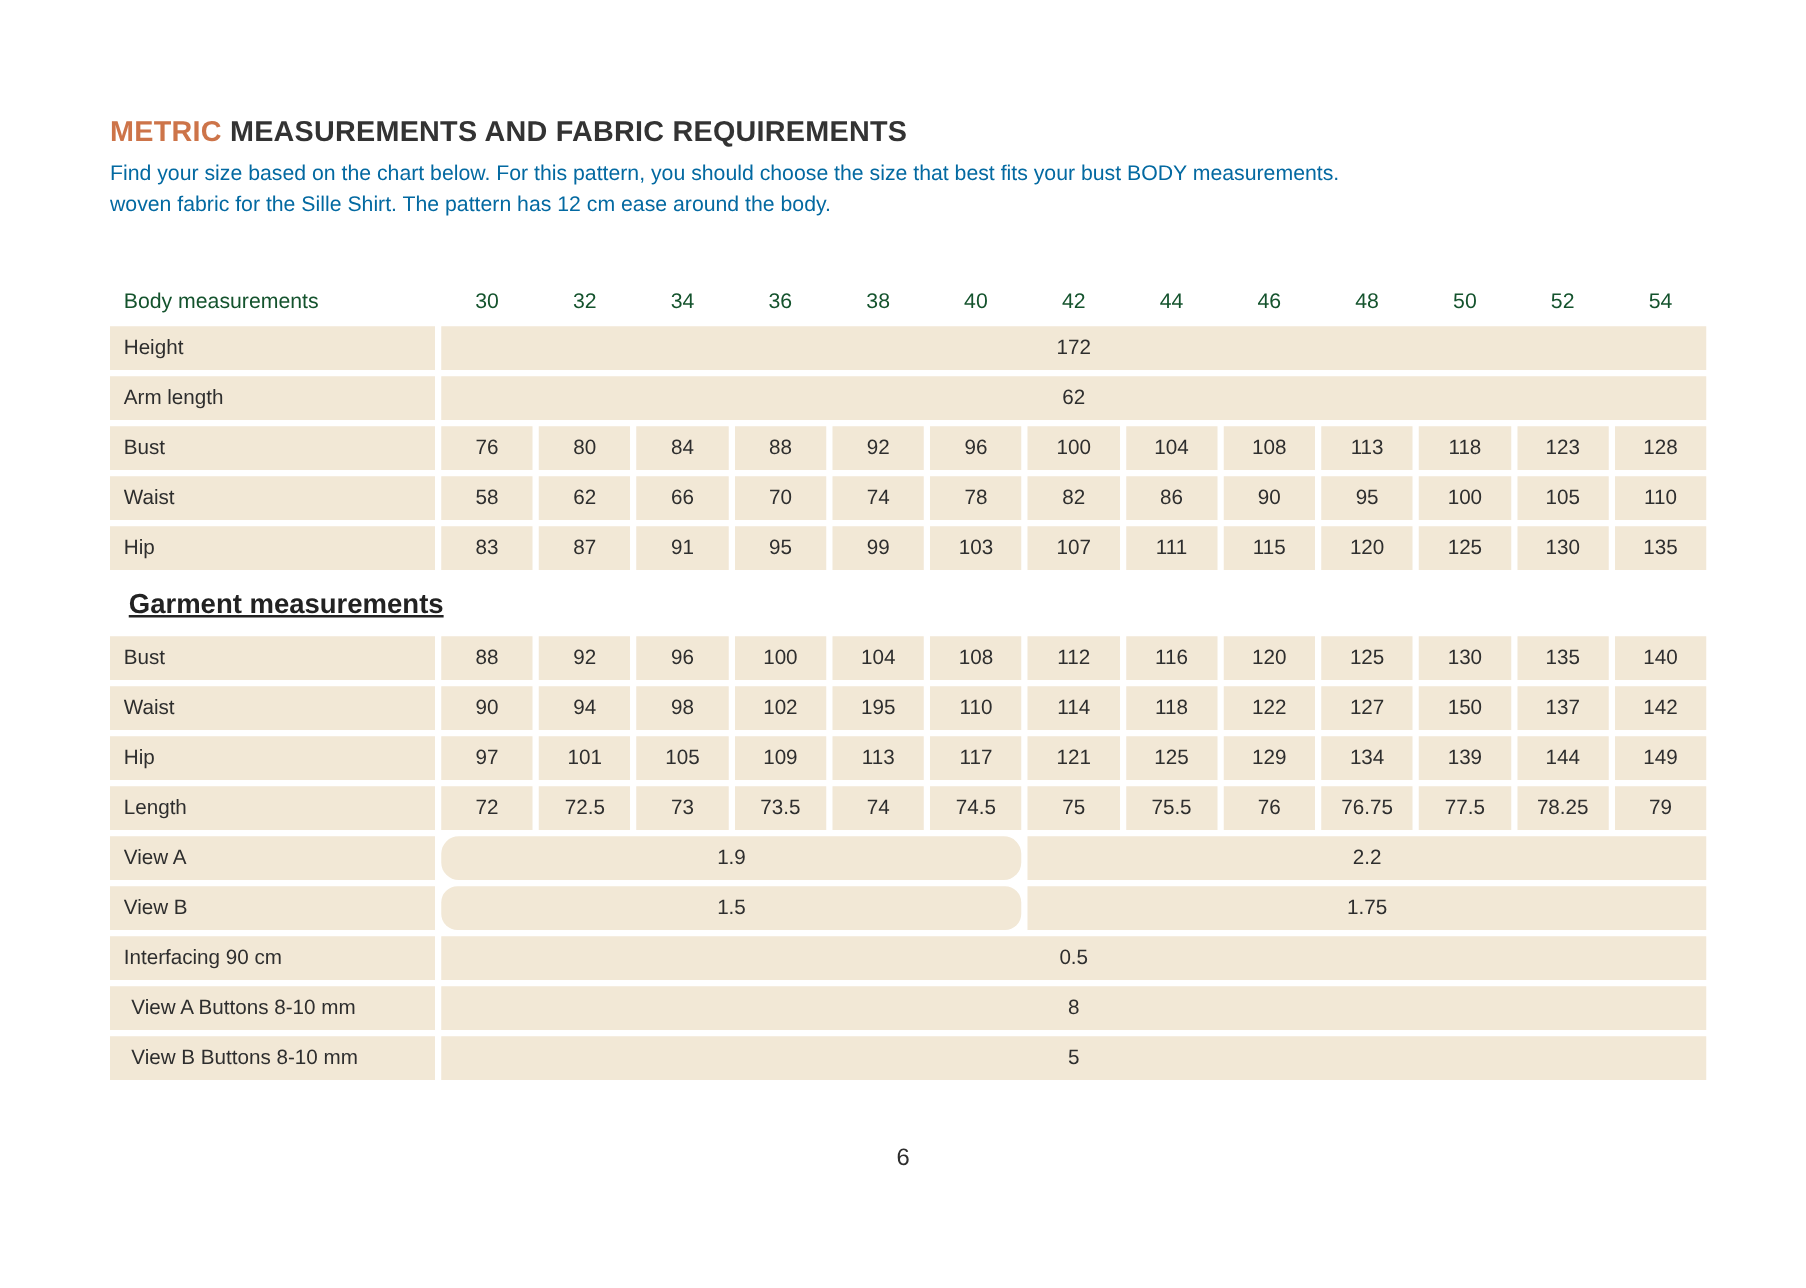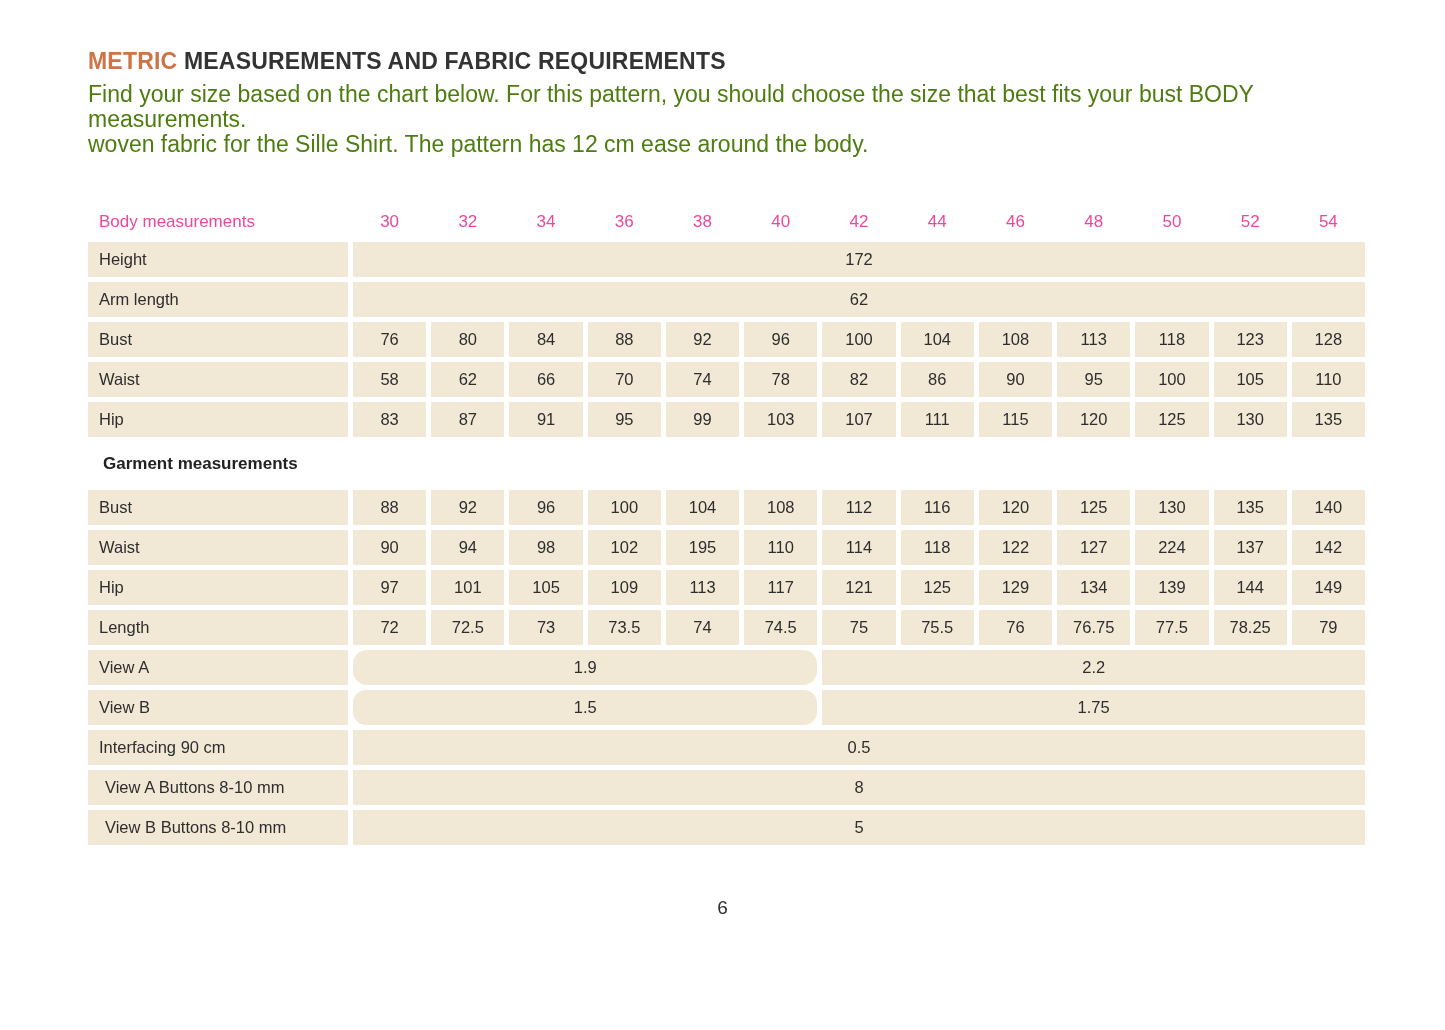--- a/index.html
+++ b/index.html
@@ -3,35 +3,35 @@
 <meta charset="utf-8">
 <style>
   html, body { margin: 0; padding: 0; }
   body {
     width: 1445px; height: 1030px;
     background: #ffffff;
     font-family: "Liberation Sans", sans-serif;
     color: #2f2f2f;
     overflow: hidden;
   }
-  .content { padding: 48px 80px 0 88px; }
+  .content { padding: 92px 80px 0 88px; }
 
   .title {
     font-size: 23px;
     font-weight: bold;
     color: #333333;
     margin: 0 0 7px 0;
     letter-spacing: 0.2px;
   }
   .title .accent { color: #cd7449; }
 
   .intro {
-    font-size: 23px;
+    font-size: 17px;
     line-height: 25px;
-    color: #4d7c0f;
+    color: #0369a1;
     margin: 0 0 50px 0;
   }
 
   .grid {
     display: grid;
     grid-template-columns: 260px repeat(13, 1fr);
     gap: 5px;
     width: 1277px;
   }
   .cell {
@@ -45,31 +45,32 @@
   }
   .cell.label {
     justify-content: flex-start;
     padding-left: 11px;
   }
   .cell.label.indent { padding-left: 17px; }
   .cell.hdr {
     background: none;
     height: 30px;
     font-size: 17px;
-    color: #ec4899;
+    color: #14532d;
   }
   .cell.section {
     grid-column: 1 / -1;
     background: none;
     height: 43px;
     justify-content: flex-start;
     padding-left: 15px;
     font-weight: bold;
-    font-size: 17px;
+    font-size: 22px;
     color: #222222;
+    text-decoration: underline;
   }
 
   .page-number {
     margin-top: 52px;
     text-align: center;
     font-size: 19px;
     color: #2e2e2e;
   }
 </style>
 </head>
@@ -160,21 +161,21 @@
       <div class="cell">90</div>
       <div class="cell">94</div>
       <div class="cell">98</div>
       <div class="cell">102</div>
       <div class="cell">195</div>
       <div class="cell">110</div>
       <div class="cell">114</div>
       <div class="cell">118</div>
       <div class="cell">122</div>
       <div class="cell">127</div>
-      <div class="cell">224</div>
+      <div class="cell">150</div>
       <div class="cell">137</div>
       <div class="cell">142</div>
       <div class="cell label">Hip</div>
       <div class="cell">97</div>
       <div class="cell">101</div>
       <div class="cell">105</div>
       <div class="cell">109</div>
       <div class="cell">113</div>
       <div class="cell">117</div>
       <div class="cell">121</div>

